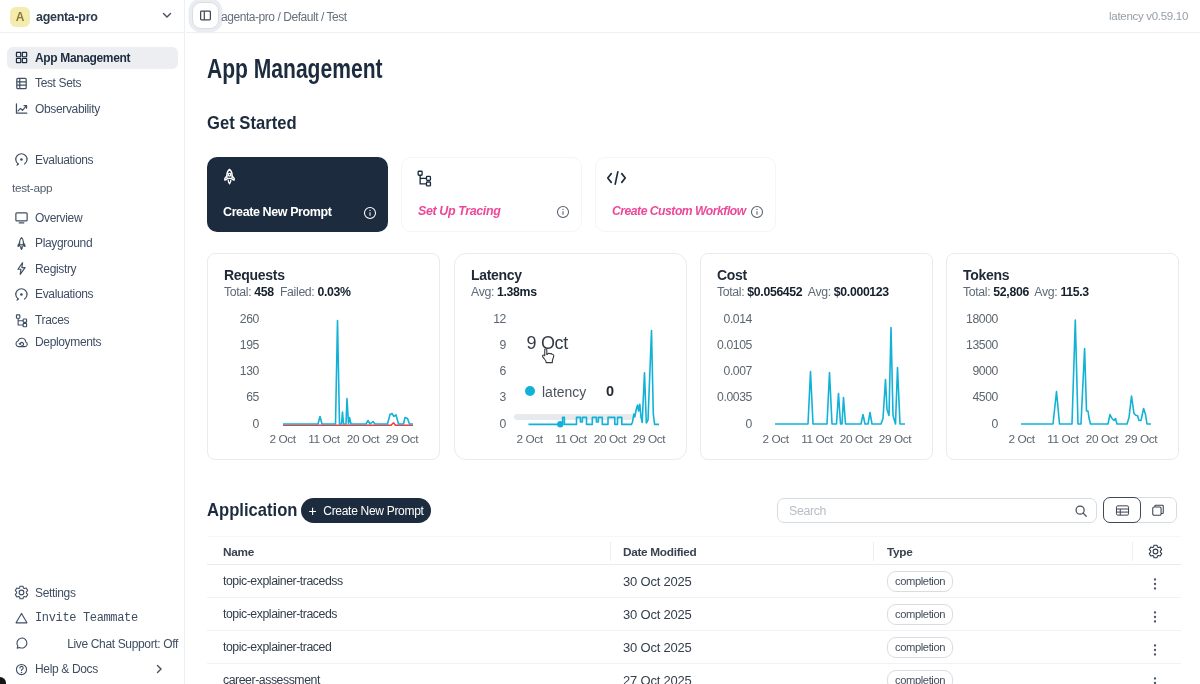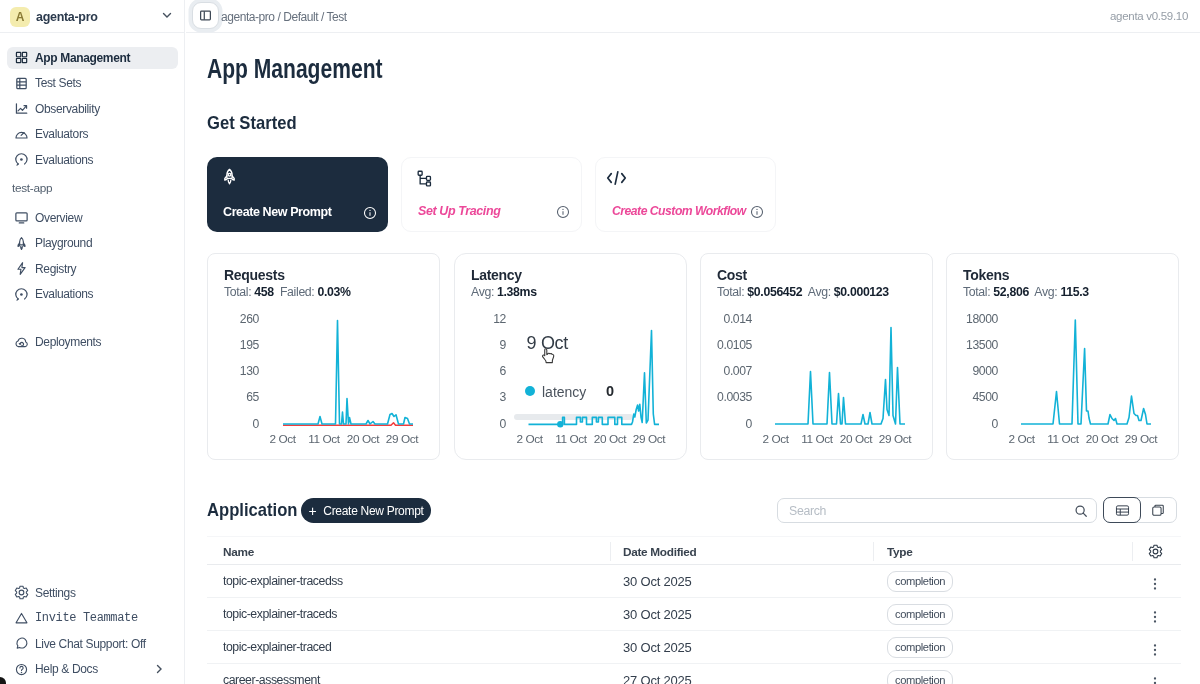--- a/index.html
+++ b/index.html
@@ -93,27 +93,20 @@
     <span>Test Sets</span>
     </div>
   <div class="mi" style="top:97.7px;">
     <svg width="15" height="15" viewBox="0 0 16 16" fill="none" stroke="#3f4e63" stroke-width="1.3" stroke-linecap="round" stroke-linejoin="round">
         <path d="M2.6 3 V13 H13.6"></path>
         <path d="M4.3 10.6 L7 7.9 L9 9.9 L13.2 5.2"></path>
         <path d="M10.7 5 H13.4 V7.7"></path>
       </svg>
     <span>Observability</span>
     </div>
-  <div class="mi" style="top:123.2px;">
-    <svg width="15" height="15" viewBox="0 0 16 16" fill="none" stroke="#3f4e63" stroke-width="1.25" stroke-linecap="round" stroke-linejoin="round">
-        <path d="M2.1 11.7 a5.9 5.9 0 0 1 11.8 0 Z"></path>
-        <path d="M7.6 9 L10.8 5.9"></path>
-      </svg>
-    <span>Evaluators</span>
-    </div>
   <div class="mi" style="top:148.7px;">
     <svg width="15" height="15" viewBox="0 0 16 16" fill="none" stroke="#3f4e63" stroke-width="1.3" stroke-linecap="round">
         <path d="M4.5 12.8 a6 6 0 1 1 6.8 0"></path>
         <path d="M4.5 12.8 L3.2 14"></path>
         <circle cx="7.9" cy="8" r="1.4" fill="#3f4e63" stroke="none"></circle>
       </svg>
     <span>Evaluations</span>
     </div>
   <div class="sb-label" style="top:181px;">test-app</div>
   <div class="mi" style="top:206.5px;">
@@ -139,20 +132,29 @@
     <span>Registry</span>
     </div>
   <div class="mi" style="top:283px;">
     <svg width="15" height="15" viewBox="0 0 16 16" fill="none" stroke="#3f4e63" stroke-width="1.3" stroke-linecap="round">
         <path d="M4.5 12.8 a6 6 0 1 1 6.8 0"></path>
         <path d="M4.5 12.8 L3.2 14"></path>
         <circle cx="7.9" cy="8" r="1.4" fill="#3f4e63" stroke="none"></circle>
       </svg>
     <span>Evaluations</span>
     </div>
+  <div class="mi" style="top:309px;">
+    <svg width="15" height="15" viewBox="0 0 16 16" fill="none" stroke="#3f4e63" stroke-width="1.2" stroke-linejoin="round">
+        <rect x="2.6" y="2" width="3.6" height="3.6" rx="0.6"></rect>
+        <rect x="9.8" y="6.4" width="3.6" height="3.6" rx="0.6"></rect>
+        <rect x="9.8" y="11" width="3.6" height="3.6" rx="0.6"></rect>
+        <path d="M4.4 5.6 V12.8 H9.8 M4.4 8.2 H9.8"></path>
+      </svg>
+    <span>Traces</span>
+    </div>
   <div class="mi" style="top:331px;text-align:center;">
     <svg width="15" height="15" viewBox="0 0 16 16" fill="none" stroke="#3f4e63" stroke-width="1.2" stroke-linecap="round" stroke-linejoin="round">
         <path d="M4.6 12.4 a3.1 3.1 0 0 1 -0.3 -6 a4.2 4.2 0 0 1 8.2 1 a2.6 2.6 0 0 1 -0.6 5 Z"></path>
         <path d="M6.4 9.9 a1.9 1.9 0 1 1 1.4 1.7 M6.4 9.9 L5.6 9.2 M6.4 9.9 L7.3 9.6"></path>
       </svg>
     <span>Deployments</span>
     </div>
 
   <div class="mi" style="top:581.5px;">
     <svg width="15" height="15" viewBox="0 0 16 16" fill="none" stroke="#3f4e63" stroke-width="1.15" stroke-linejoin="round">
@@ -160,21 +162,21 @@
         <circle cx="8" cy="8" r="2.5"></circle>
       </svg>
     <span>Settings</span>
     </div>
   <div class="mi" style="top:607px;font-family:Liberation Mono, monospace;">
     <svg width="15" height="15" viewBox="0 0 16 16" fill="none" stroke="#3f4e63" stroke-width="1.2" stroke-linejoin="round">
         <path d="M8 2.6 L13.8 12.6 H2.2 Z" stroke-linejoin="round"></path>
       </svg>
     <span>Invite Teammate</span>
     </div>
-  <div class="mi" style="top:632.5px;">
+  <div class="mi" style="top:632.5px;justify-content:space-between;">
     <svg width="15" height="15" viewBox="0 0 16 16" fill="none" stroke="#3f4e63" stroke-width="1.2" stroke-linejoin="round">
         <path d="M3.4 12.9 L4.1 10.5 A5.3 5.3 0 1 1 6 12.2 Z"></path>
       </svg>
     <span>Live Chat Support: Off</span>
     </div>
   <div class="mi" style="top:658px;">
     <svg width="15" height="15" viewBox="0 0 16 16" fill="none" stroke="#3f4e63" stroke-width="1.2" stroke-linecap="round">
         <circle cx="8" cy="8" r="5.4"></circle>
         <path d="M6.3 6.3 a1.7 1.7 0 1 1 2.6 1.5 c-0.6 0.35 -0.9 0.7 -0.9 1.3"></path>
         <circle cx="8" cy="11.2" r="0.8" fill="#3f4e63" stroke="none"></circle>
@@ -187,21 +189,21 @@
 </div>
 
 <div id="topbar">
   <div id="collapse-btn">
     <svg width="13" height="13" viewBox="0 0 16 16" fill="none" stroke="#3c4754" stroke-width="1.5">
         <rect x="2" y="2.7" width="12" height="10.6" rx="1"></rect>
         <path d="M6.5 2.7 V13.3"></path>
       </svg>
   </div>
   <div id="crumbs">agenta-pro / Default / Test</div>
-  <div id="version">agenta v0.59.10</div>
+  <div id="version">latency v0.59.10</div>
 </div>
 
 <div id="main">
   <h1 class="pagetitle">App Management</h1>
   <h2 class="sect" style="left:21px; top:78px;">Get Started</h2>
 
   <div class="gcard dark" style="left:21px;">
     <svg style="position:absolute;left:14px;top:11px;" width="17" height="17" viewBox="0 0 24 24" fill="none" stroke="#fff" stroke-width="1.9" stroke-linecap="round" stroke-linejoin="round">
       <path d="M12 1.9 C9.4 3.9 8.3 6.9 8.3 10 L8.3 14.6 L15.7 14.6 L15.7 10 C15.7 6.9 14.6 3.9 12 1.9 Z"></path>
       <circle cx="12" cy="9.4" r="1.9"></circle>

